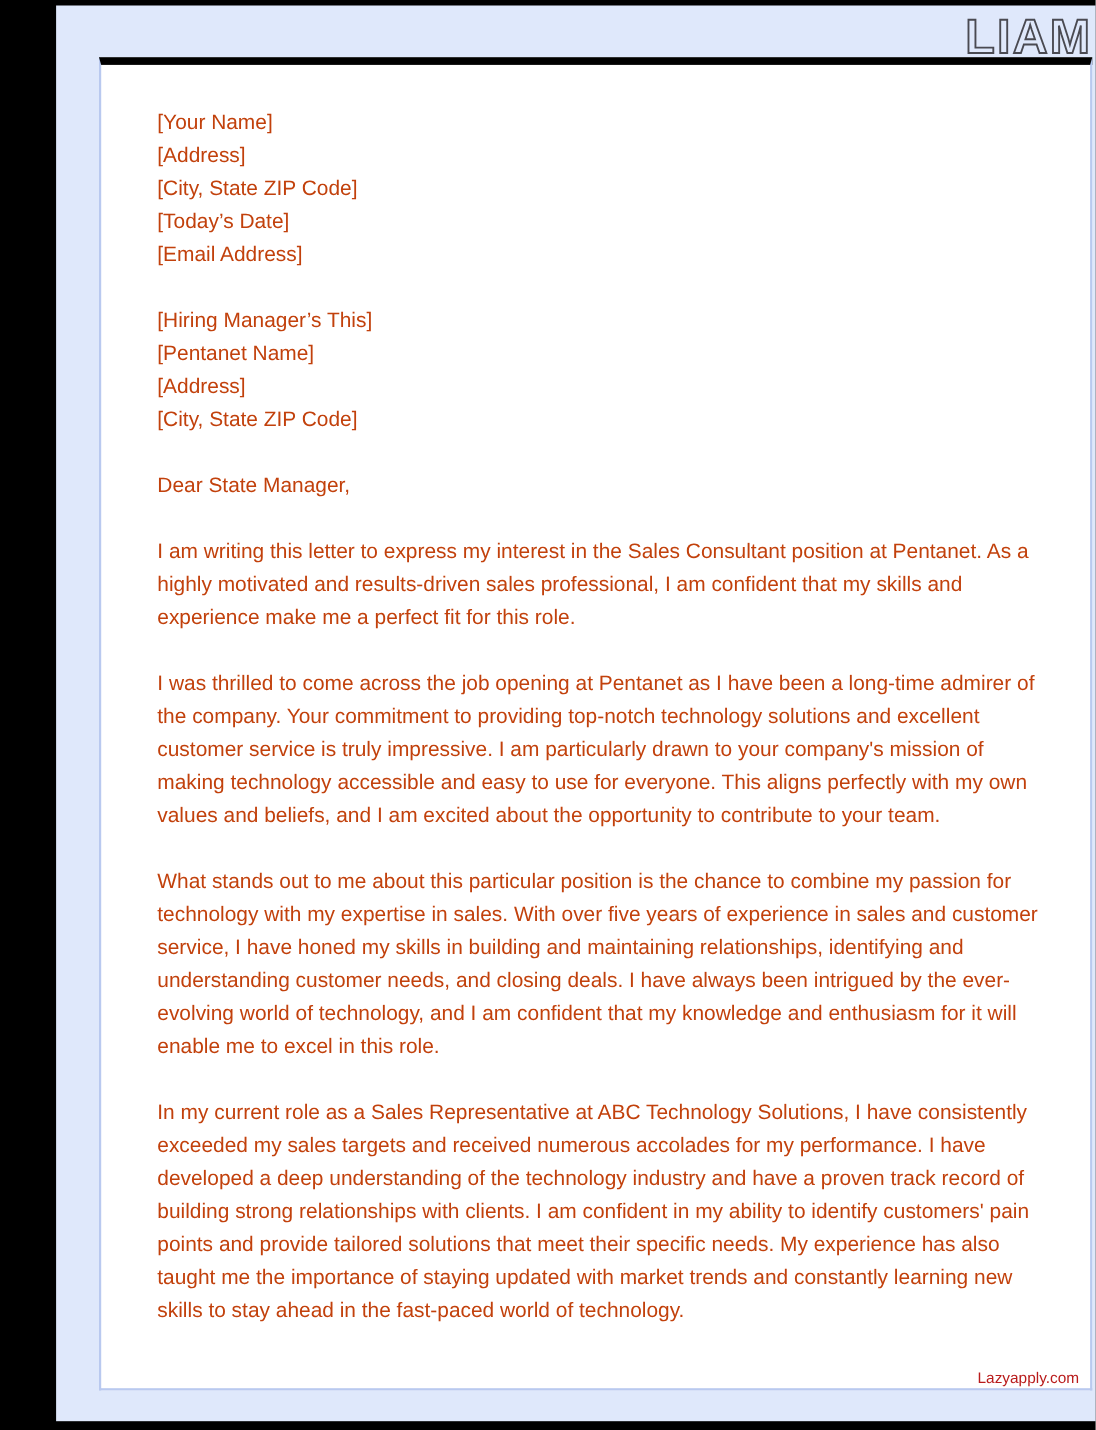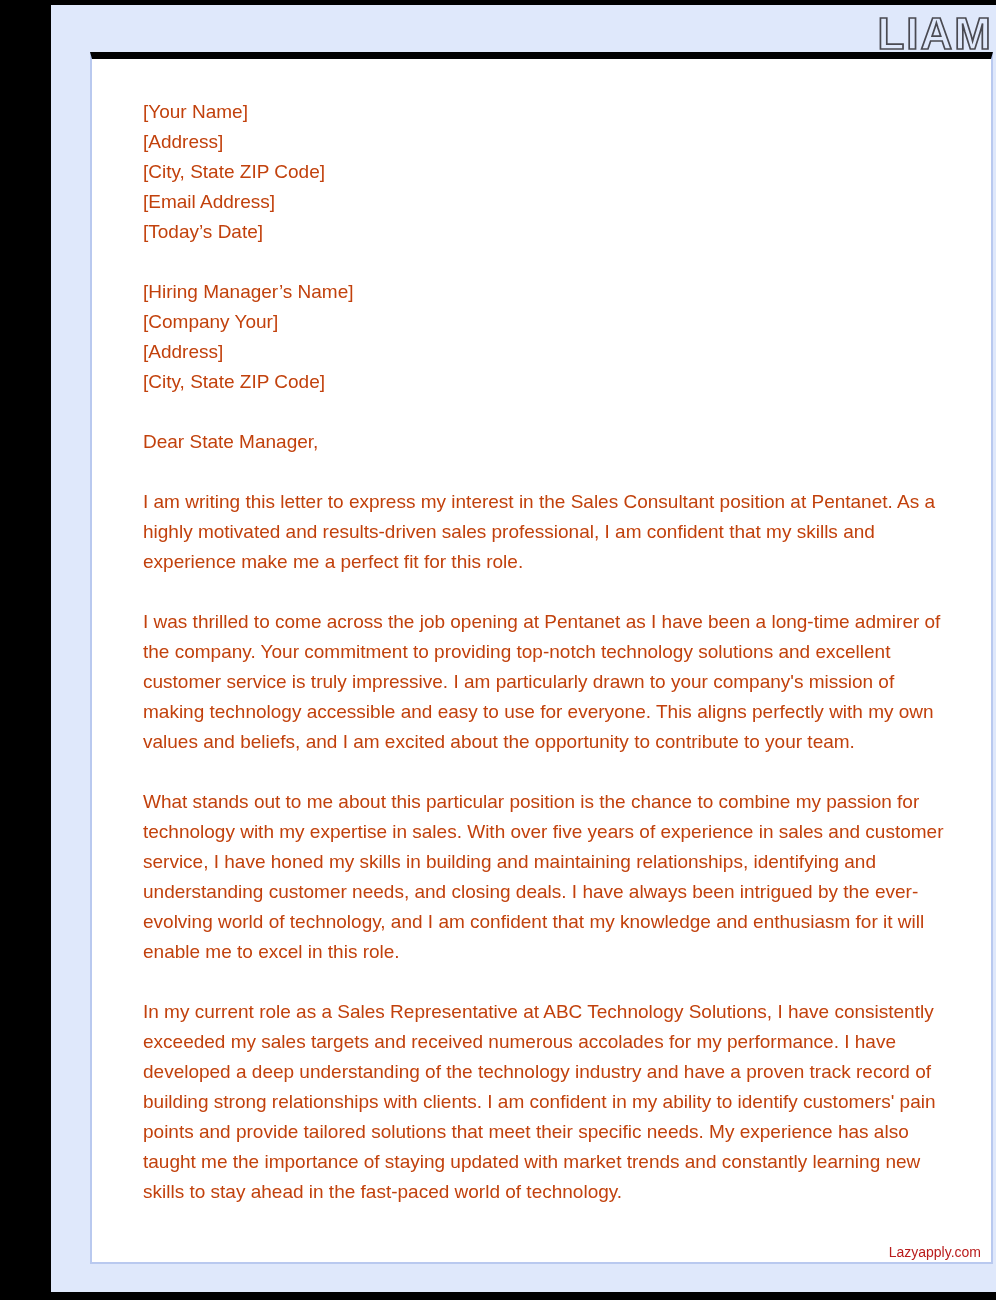--- a/index.html
+++ b/index.html
@@ -78,27 +78,27 @@
 
   <div class="brand-logo">LIAM</div>
 
   <div class="page">
     <div class="page-inner">
 
       <div class="block">
         <div class="line">[Your Name]</div>
         <div class="line">[Address]</div>
         <div class="line">[City, State ZIP Code]</div>
+        <div class="line">[Today’s Date]</div>
         <div class="line">[Email Address]</div>
-        <div class="line">[Today’s Date]</div>
       </div>
 
       <div class="block">
-        <div class="line">[Hiring Manager’s Name]</div>
-        <div class="line">[Company Your]</div>
+        <div class="line">[Hiring Manager’s This]</div>
+        <div class="line">[Pentanet Name]</div>
         <div class="line">[Address]</div>
         <div class="line">[City, State ZIP Code]</div>
       </div>
 
       <div class="block">Dear State Manager,</div>
 
       <p class="para">I am writing this letter to express my interest in the Sales Consultant position at Pentanet. As a highly motivated and results-driven sales professional, I am confident that my skills and experience make me a perfect fit for this role.</p>
       <p class="para">I was thrilled to come across the job opening at Pentanet as I have been a long-time admirer of the company. Your commitment to providing top-notch technology solutions and excellent customer service is truly impressive. I am particularly drawn to your company's mission of making technology accessible and easy to use for everyone. This aligns perfectly with my own values and beliefs, and I am excited about the opportunity to contribute to your team.</p>
       <p class="para">What stands out to me about this particular position is the chance to combine my passion for technology with my expertise in sales. With over five years of experience in sales and customer service, I have honed my skills in building and maintaining relationships, identifying and understanding customer needs, and closing deals. I have always been intrigued by the ever-evolving world of technology, and I am confident that my knowledge and enthusiasm for it will enable me to excel in this role.</p>
       <p class="para">In my current role as a Sales Representative at ABC Technology Solutions, I have consistently exceeded my sales targets and received numerous accolades for my performance. I have developed a deep understanding of the technology industry and have a proven track record of building strong relationships with clients. I am confident in my ability to identify customers' pain points and provide tailored solutions that meet their specific needs. My experience has also taught me the importance of staying updated with market trends and constantly learning new skills to stay ahead in the fast-paced world of technology.</p>

